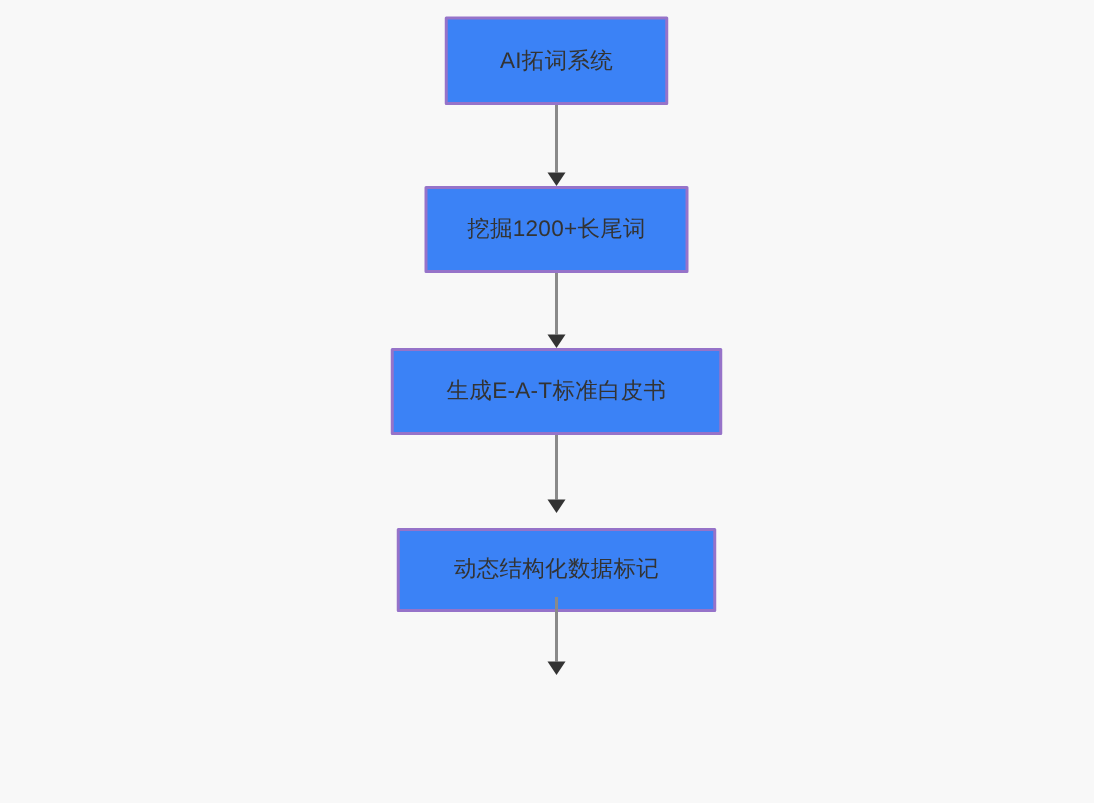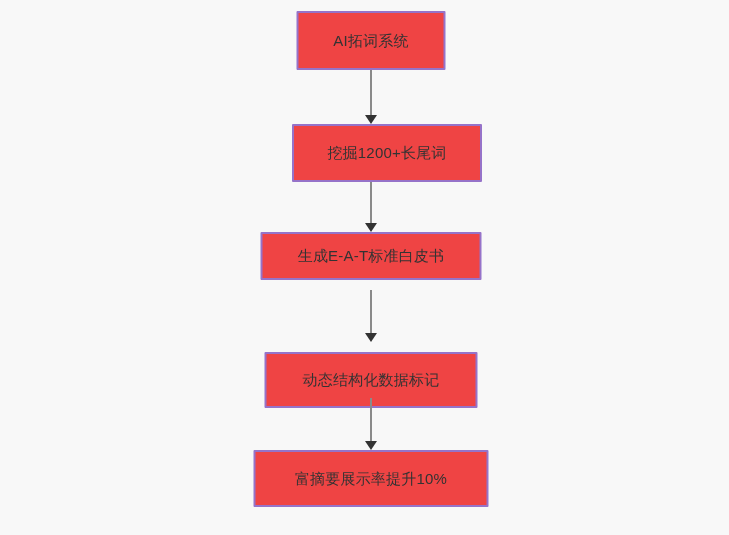--- a/index.html
+++ b/index.html
@@ -16,21 +16,21 @@
 
   #flowchart-canvas {
     position: relative;
     width: 729px;
     height: 535px;
   }
 
   .node {
     position: absolute;
     box-sizing: border-box;
-    background: #ef4444;
+    background: #3b82f6;
     border: 2px solid #9673c9;
     border-radius: 1px;
     display: flex;
     align-items: center;
     justify-content: center;
     transform: translateX(-50%);
   }
 
   .node-label {
     font-size: 15px;
@@ -75,44 +75,41 @@
 
   <div class="node" style="left:371px; top:11px; width:149px; height:59px;">
     <span class="node-label">AI拓词系统</span>
   </div>
 
   <div class="connector" style="left:371px; top:70px; height:54px;">
     <div class="line" style="height:45px;"></div>
     <div class="arrowhead"></div>
   </div>
 
-  <div class="node" style="left:371px; top:124px; width:190px; height:58px;margin-left:16px;">
+  <div class="node" style="left:371px; top:124px; width:176px; height:58px;">
     <span class="node-label">挖掘1200+长尾词</span>
   </div>
 
   <div class="connector" style="left:371px; top:182px; height:50px;">
     <div class="line" style="height:41px;"></div>
     <div class="arrowhead"></div>
   </div>
 
-  <div class="node" style="left:371px; top:232px; width:221px; height:48px;">
+  <div class="node" style="left:371px; top:232px; width:221px; height:58px;">
     <span class="node-label">生成E-A-T标准白皮书</span>
   </div>
 
   <div class="connector" style="left:371px; top:290px; height:52px;">
     <div class="line" style="height:43px;"></div>
     <div class="arrowhead"></div>
   </div>
 
   <div class="node" style="left:371px; top:352px; width:213px; height:56px;">
     <span class="node-label">动态结构化数据标记</span>
   </div>
 
   <div class="connector" style="left:371px; top:398px; height:52px;">
     <div class="line" style="height:43px;"></div>
     <div class="arrowhead"></div>
   </div>
 
-  <div class="node" style="left:371px; top:450px; width:235px; height:57px;">
-    <span class="node-label">富摘要展示率提升10%</span>
-  </div>
 
 </div>
 
 </body></html>

